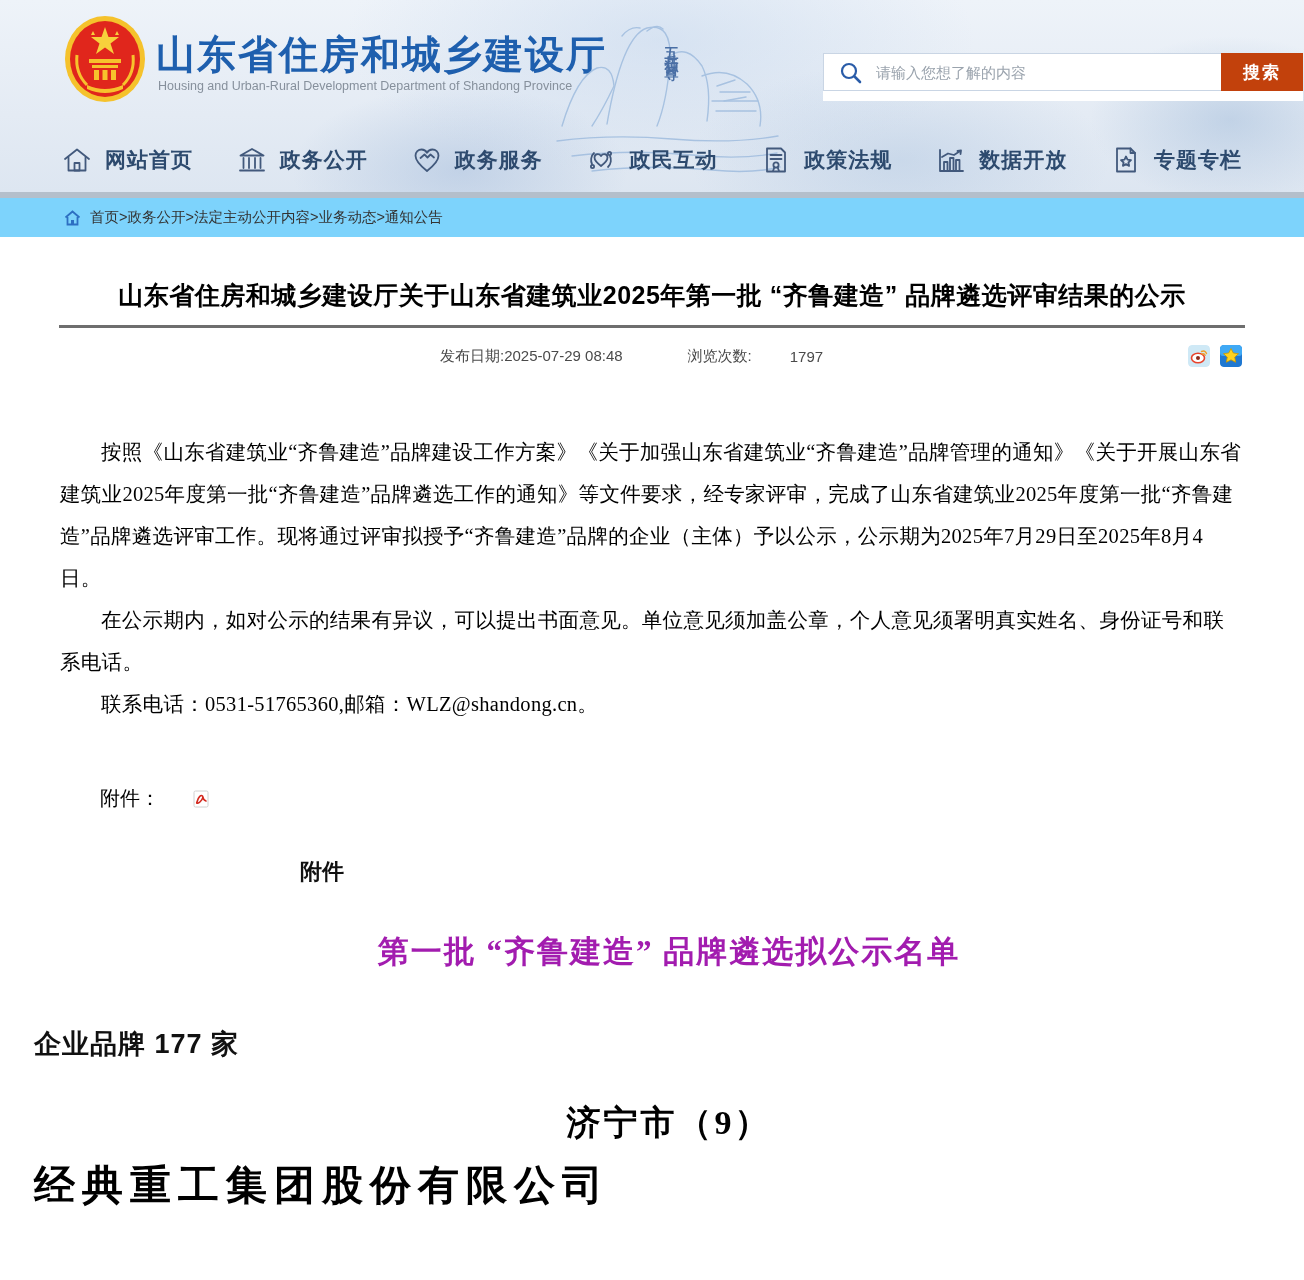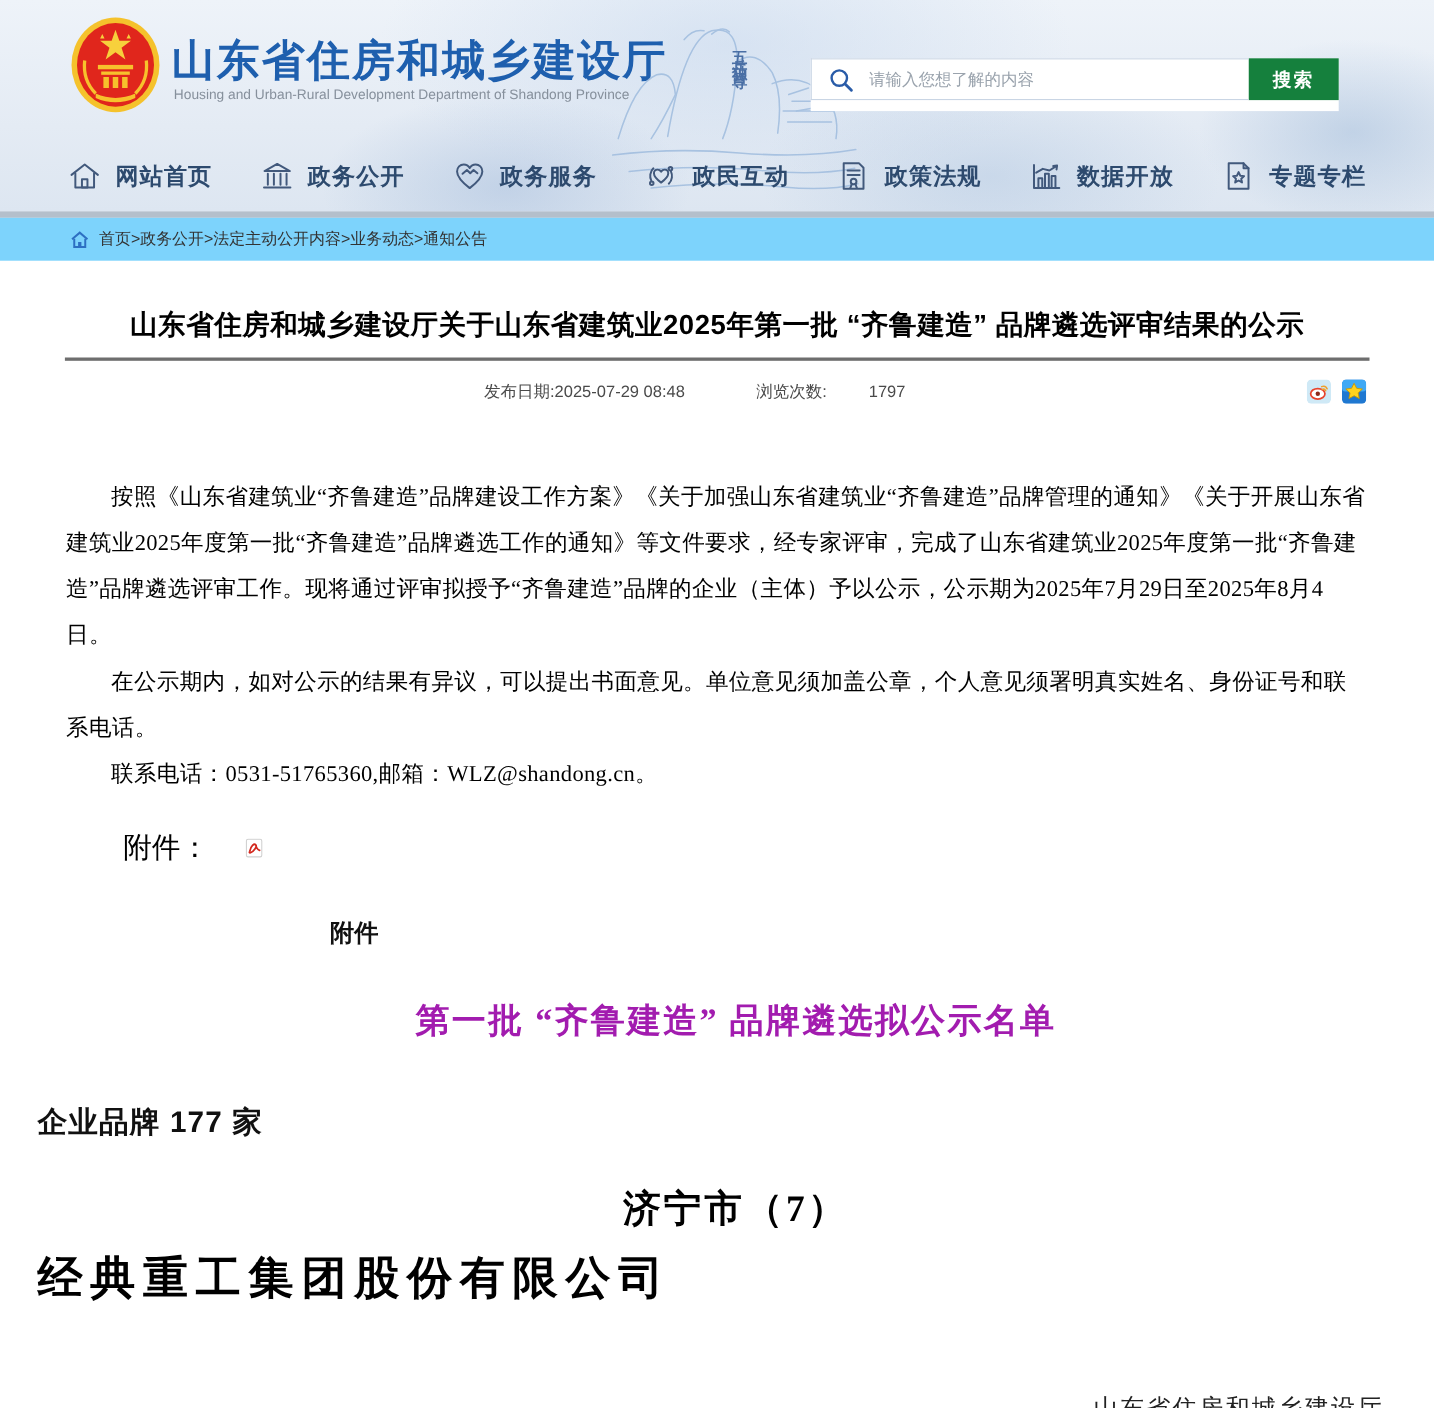--- a/index.html
+++ b/index.html
@@ -18,27 +18,27 @@
   }
   .emblem { position:absolute; left:63px; top:15px; width:84px; height:92px; }
   .site-title { position:absolute; left:156px; top:28px; font-size:39px; font-weight:bold;
     color:#1e5fae; letter-spacing:2px; white-space:nowrap; }
   .site-subtitle { position:absolute; left:158px; top:79px; font-size:12.5px; color:#86909c; white-space:nowrap; }
 
   .mountain-decor { position:absolute; left:552px; top:6px; opacity:.85; }
   .seal-text { position:absolute; left:662px; top:36px; writing-mode:vertical-rl;
     font-family:"Liberation Serif", serif; font-weight:bold; font-size:14px; letter-spacing:6px; color:#4a6fa5; }
 
-  .search-box { position:absolute; left:737px; top:53px; width:480px; height:48px; display:flex; background:#fff; }
+  .search-box { position:absolute; left:823px; top:53px; width:480px; height:48px; display:flex; background:#fff; }
   .search-input-wrap { position:relative; flex:1; }
   .search-input { width:100%; height:38px; border:1px solid #c9d5e4; border-right:none; outline:none;
     padding:0 10px 0 52px; font-size:15px; color:#333; font-family:"Liberation Sans",sans-serif; }
   .search-input::placeholder { color:#9aa3ad; }
   .search-glass { position:absolute; left:16px; top:8px; }
-  .search-btn { width:82px; height:38px; background:#15803d; color:#fff; border:none; font-size:17px;
+  .search-btn { width:82px; height:38px; background:#c2410c; color:#fff; border:none; font-size:17px;
     font-weight:bold; cursor:pointer; letter-spacing:2px; font-family:"Liberation Sans",sans-serif; }
 
   
   .nav { position:absolute; left:0; right:0; top:128px; height:64px; display:flex;
     justify-content:space-between; align-items:center; padding:0 62px; }
   .nav-item { display:flex; align-items:center; gap:13px; cursor:pointer; }
   .nav-item span.lbl { font-size:21px; font-weight:bold; color:#2d4a6e; letter-spacing:1px; }
   .nav-ic { width:30px; height:30px; }
   .nav-ic path, .nav-ic rect, .nav-ic circle, .nav-ic polyline, .nav-ic line
     { fill:none; stroke:#42597c; stroke-width:1.8; stroke-linecap:round; stroke-linejoin:round; }
@@ -56,22 +56,22 @@
   .meta-publish { margin-left:378px; }
   .meta-views-label { margin-left:65px; }
   .meta-views-count { margin-left:38px; }
   .share-icons { margin-left:auto; display:flex; gap:10px; align-items:center; }
   .share-ic { width:22px; height:22px; border-radius:4px; display:block; cursor:pointer; }
 
   .body-text { margin:64px 60px 0; font-family:"Liberation Serif","DejaVu Serif",serif;
     font-size:20.5px; line-height:42px; color:#000; letter-spacing:.3px; }
   .body-text p { text-indent:2em; margin:0; }
 
-  .attachment-row { margin:28px 60px 0; padding-left:2em; font-family:"Liberation Serif","DejaVu Serif",serif;
-    font-size:26px; color:#000; display:flex; align-items:center;gap:29px; }
+  .attachment-row { margin:60px 60px 0; padding-left:2em; font-family:"Liberation Serif","DejaVu Serif",serif;
+    font-size:20px; color:#000; display:flex; align-items:center;gap:29px; }
   .pdf-ic { width:16px; height:18px; margin:0 2px 0 4px; }
   .attachment-link { color:#2b2bd0; text-decoration:underline; cursor:pointer; }
 
   
   .doc { margin-top:45px; }
   .doc-label { margin-left:300px; font-size:22px; font-weight:bold; color:#111; }
   .doc-title { margin-top:44px; text-align:center; padding-left:34px;
     font-family:"Liberation Serif","DejaVu Serif",serif; font-weight:bold; font-size:31px; color:#a21caf; letter-spacing:2px; }
   .doc-subtitle { margin-top:53px; padding-left:34px;
     font-weight:bold; font-size:27px; color:#111; letter-spacing:1px; }
@@ -243,19 +243,19 @@
     <svg class="pdf-ic" viewBox="0 0 16 18">
       <rect x="1" y="1" width="14" height="16" rx="1.5" fill="#fff" stroke="#d0d0d0"></rect>
       <path d="M4 12 C5 7 8 4.5 9.5 6 C11 7.5 7.5 12.5 4.8 13.2 C3.5 13.5 3.6 12.6 4 12 Z M9.5 6 C10 8.5 11.5 10.5 13 11" fill="none" stroke="#d3281e" stroke-width="1.6" stroke-linecap="round"></path>
     </svg>
   </div>
 
   <div class="doc">
     <div class="doc-label">附件</div>
     <div class="doc-title">第一批 “齐鲁建造” 品牌遴选拟公示名单</div>
     <div class="doc-subtitle">企业品牌 177 家</div>
-    <div class="doc-city">济宁市（7）</div>
+    <div class="doc-city">济宁市（9）</div>
     <div class="doc-company">经典重工集团股份有限公司</div>
     <div class="doc-signature">山东省住房和城乡建设厅</div>
 
   </div>
 
 </div>
 
 </body></html>

